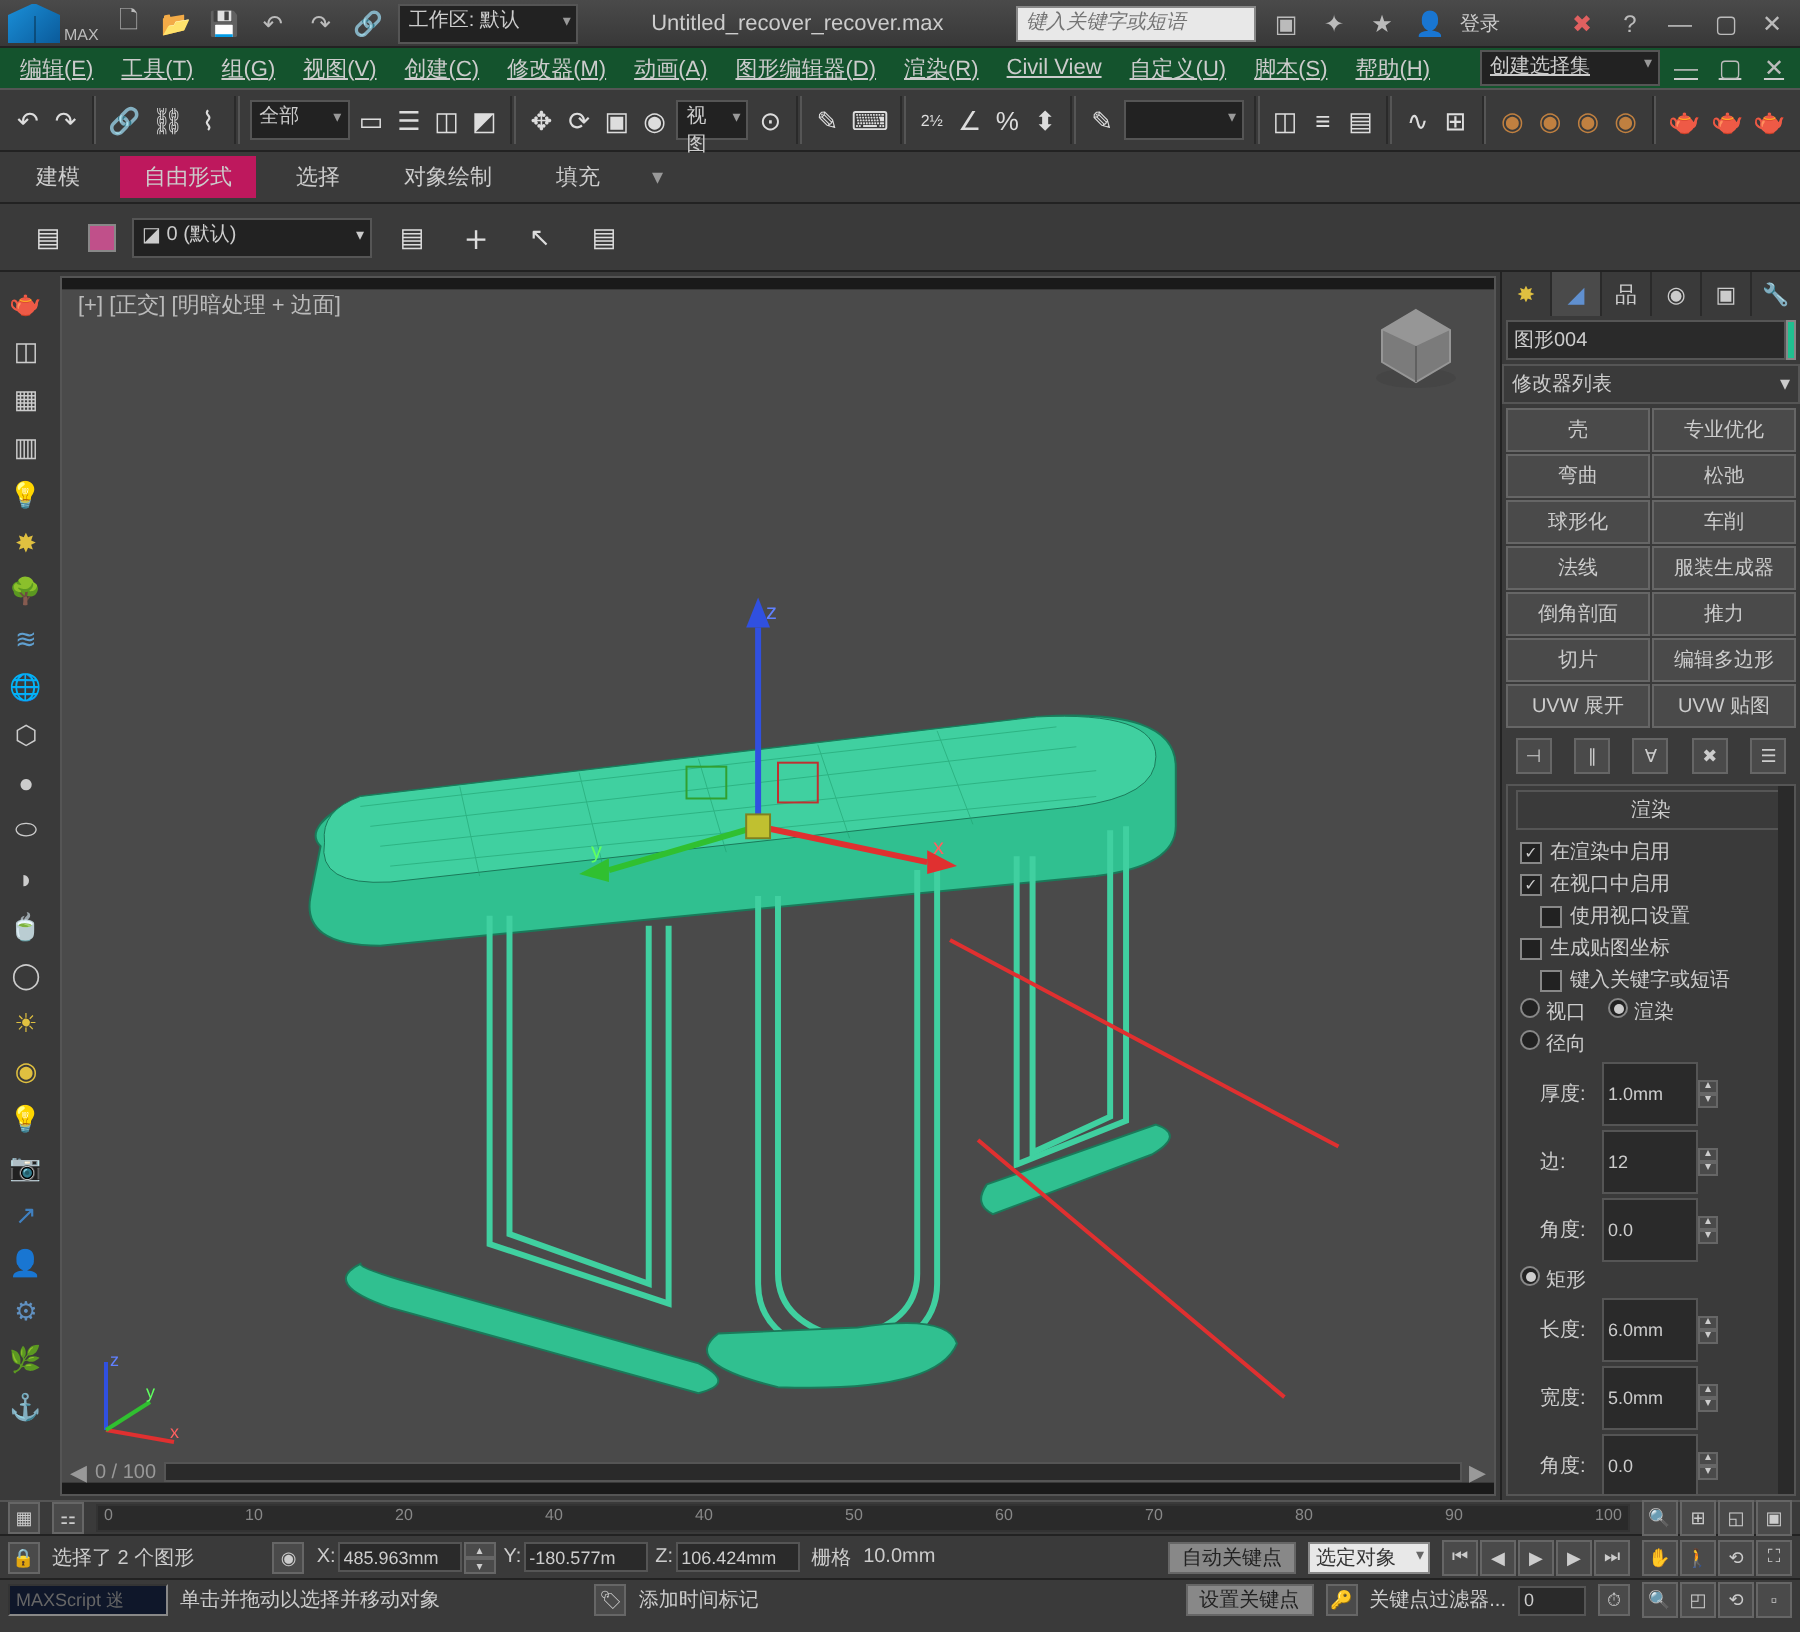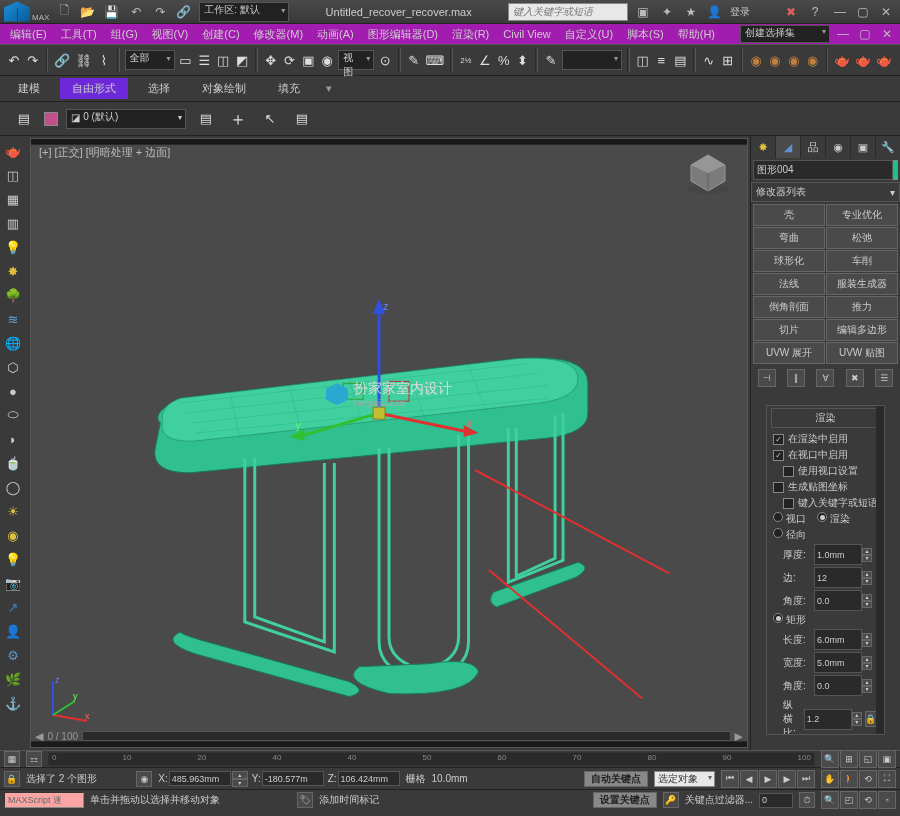--- a/index.html
+++ b/index.html
@@ -8,35 +8,35 @@
 .logo3d { width: 26px; height: 20px; background: linear-gradient(135deg,#1a8fd8,#0a5a9a); clip-path: polygon(50% 0,100% 30%,100% 100%,0 100%,0 30%); position: relative; }
 .logo3d::after { content: ""; position: absolute; left: 50%; top: 30%; width: 1px; height: 70%; background: rgba(0,0,0,.3); }
 .maxlabel { font-size: 8px; color: #bbb; margin-top: 12px; margin-left: -4px; }
 .ticon { width: 18px; height: 18px; display: inline-flex; align-items: center; justify-content: center; cursor: pointer; color: #bbb; font-size: 12px; }
 .title-text { flex: 0 0 auto; margin: 0 6px; font-size: 11px; color: #ccc; }
 .search-box { width: 120px; height: 18px; background: #e8e8e8; border: 1px solid #888; color: #888; font-size: 10px; font-style: italic; padding: 0 4px; }
 .spacer { flex: 1; }
 .wincontrols { display: flex; gap: 3px; }
 .wincontrols .ticon { width: 20px; }
 
-.menubar { height: 20px; background: #a21caf; display: flex; align-items: center; padding: 0 4px; font-size: 11px; gap: 2px; }
+.menubar { height: 20px; background: #14532d; display: flex; align-items: center; padding: 0 4px; font-size: 11px; gap: 2px; text-decoration: underline; }
 .menuitem { padding: 2px 6px; cursor: pointer; color: #ccc; white-space: nowrap; }
 .menu-end { display: flex; align-items: center; gap: 4px; margin-left: auto; }
 .combo { background: #222; border: 1px solid #555; color: #ccc; height: 18px; padding: 0 14px 0 4px; font-size: 10px; position: relative; margin-left: 12px; }
 .combo::after { content: "▾"; position: absolute; right: 3px; top: 1px; font-size: 8px; color: #999; }
 
 .toolbar1 { height: 32px; background: #3a3a3a; border-top: 1px solid #555; border-bottom: 1px solid #222; display: flex; align-items: center; padding: 0 6px; gap: 3px; }
 .tbtn { width: 24px; height: 24px; display: inline-flex; align-items: center; justify-content: center; cursor: pointer; color: #ddd; border: 1px solid transparent; font-size: 13px; }
 .tsep { width: 3px; height: 24px; border-left: 1px solid #2a2a2a; border-right: 1px solid #555; margin: 0 2px; }
 .tcombo { background: #222; border: 1px solid #555; color: #ccc; height: 20px; padding: 0 16px 0 4px; font-size: 10px; position: relative; min-width: 50px; }
 .tcombo::after { content: "▾"; position: absolute; right: 3px; top: 3px; font-size: 8px; color: #999; }
 
 .toolbar2 { height: 26px; background: #3a3a3a; border-bottom: 1px solid #222; display: flex; align-items: center; padding: 0 6px; gap: 8px; }
 .tab { padding: 3px 12px; color: #ccc; cursor: pointer; font-size: 11px; }
-.tab.active { background: #6d28d9; }
+.tab.active { background: #be185d; }
 
 .toolbar3 { height: 34px; background: #3a3a3a; border-bottom: 1px solid #222; display: flex; align-items: center; padding: 0 12px; gap: 8px; }
 .layer-swatch { width: 14px; height: 14px; background: #c0508a; border: 1px solid #888; }
 .layer-combo { background: #222; border: 1px solid #555; color: #ccc; height: 20px; padding: 0 16px 0 4px; font-size: 10px; position: relative; width: 120px; }
 .layer-combo::after { content: "▾"; position: absolute; right: 3px; top: 3px; font-size: 8px; }
 .bigbtn { width: 24px; height: 24px; display: flex; align-items: center; justify-content: center; font-size: 18px; color: #ddd; cursor: pointer; }
 
 .main-area { display: flex; height: 614px; }
 .left-toolbar { width: 28px; background: #3a3a3a; display: flex; flex-direction: column; padding: 4px 2px; gap: 2px; }
 .ltbtn { width: 22px; height: 22px; display: flex; align-items: center; justify-content: center; cursor: pointer; color: #ccc; font-size: 13px; border-radius: 2px; }
@@ -64,53 +64,53 @@
 .obj-name input { flex: 1; background: #2a2a2a; border: 1px solid #555; color: #ccc; font-size: 10px; padding: 0 3px; }
 .obj-swatch { width: 18px; background: #20c090; border: 1px solid #888; }
 .rp-section-head { background: #3a3a3a; border: 1px solid #555; padding: 2px 4px; font-size: 10px; display: flex; align-items: center; }
 .mod-grid { display: grid; grid-template-columns: 1fr 1fr; gap: 1px; margin: 2px; }
 .mod-btn { background: #4a4a4a; border: 1px solid #666; padding: 3px 2px; font-size: 10px; text-align: center; cursor: pointer; color: #ccc; }
 .mod-stack { margin: 2px; border: 1px solid #555; background: #2a2a2a; height: 56px; padding: 3px; font-size: 10px; }
 .mod-stack-item { color: #ccc; }
 .stack-tools { display: flex; gap: 4px; padding: 3px; justify-content: space-around; }
 .stack-tools .st { width: 18px; height: 18px; background: #4a4a4a; border: 1px solid #666; font-size: 9px; display: flex; align-items: center; justify-content: center; cursor: pointer; }
 
-.rollout-container { flex: 1; overflow: hidden; position: relative; margin: 15px; border: 1px solid #555; }
+.rollout-container { flex: 1; overflow: hidden; position: relative; margin: 2px; border: 1px solid #555; }
 .rollout-scroll { position: absolute; right: 0; top: 0; bottom: 0; width: 8px; background: #2a2a2a; }
 .rollout { padding: 2px 4px; }
 .rollout-title { text-align: center; font-size: 10px; border: 1px solid #555; background: #3a3a3a; padding: 2px; margin-bottom: 3px; }
 .chk-row { display: flex; align-items: center; gap: 4px; font-size: 10px; padding: 1px 2px; }
 .chk { width: 11px; height: 11px; border: 1px solid #888; background: #222; display: inline-flex; align-items: center; justify-content: center; font-size: 8px; color: #ccc; }
 .radio-row { display: flex; gap: 3px; font-size: 10px; padding: 1px 2px; }
 .radio { width: 10px; height: 10px; border: 1px solid #888; border-radius: 50%; background: #222; display: inline-flex; align-items: center; justify-content: center; }
 .radio.on::after { content: ""; width: 5px; height: 5px; background: #ccc; border-radius: 50%; }
 .indent { margin-left: 10px; }
 .spinner-row { display: flex; align-items: center; gap: 3px; font-size: 10px; padding: 1px 2px; }
 .spinner-row label { width: 28px; text-align: left; }
 .spinner { display: flex; align-items: center; }
-.spinner input { width: 48px; height: 21px; background: #2a2a2a; border: 1px solid #555; color: #ccc; font-size: 9px; padding: 0 2px; }
+.spinner input { width: 48px; height: 32px; background: #2a2a2a; border: 1px solid #555; color: #ccc; font-size: 9px; padding: 0 2px; }
 .spinner .updn { width: 10px; display: flex; flex-direction: column; }
 .spinner .updn span { height: 7px; background: #4a4a4a; border: 1px solid #666; font-size: 6px; line-height: 5px; text-align: center; cursor: pointer; }
 
 .bottom-area { height: 60px; background: #3a3a3a; display: flex; flex-direction: column; }
 .anim-track { height: 18px; display: flex; align-items: center; border-top: 1px solid #555; border-bottom: 1px solid #222; padding: 0 4px; gap: 6px; }
 .ruler { flex: 1; height: 14px; background: #2a2a2a; border: 1px solid #333; position: relative; }
 .ruler-ticks { display: flex; justify-content: space-between; font-size: 8px; color: #888; padding: 0 3px; }
 
 .status-row { display: flex; align-items: center; height: 22px; padding: 0 4px; gap: 6px; font-size: 10px; border-bottom: 1px solid #222; }
 .status-block { display: flex; align-items: center; gap: 4px; }
 .coord-field { display: flex; align-items: center; gap: 1px; }
 .coord-field input { width: 62px; height: 15px; background: #2a2a2a; border: 1px solid #555; color: #ccc; font-size: 9px; padding: 0 2px; }
 .mini-btn { width: 16px; height: 16px; background: #4a4a4a; border: 1px solid #666; font-size: 9px; display: flex; align-items: center; justify-content: center; cursor: pointer; }
-.key-btn { height: 16px; padding: 0 6px; background: #888; border: 1px solid #666; color: #222; font-size: 10px; cursor: pointer; font-weight: bold; }
+.key-btn { height: 16px; padding: 0 6px; background: #888; border: 1px solid #666; color: #222; font-size: 10px; cursor: pointer; }
 .key-combo { background: #e8e8e8; border: 1px solid #888; height: 16px; padding: 0 16px 0 3px; font-size: 10px; color: #333; position: relative; }
 .key-combo::after { content: "▾"; position: absolute; right: 2px; top: 1px; font-size: 8px; color: #666; }
 
 .status-row2 { display: flex; align-items: center; height: 20px; padding: 0 4px; gap: 6px; font-size: 10px; }
-.maxscript { background: #fca5a5; border: 1px inset #888; height: 16px; width: 80px; padding: 0 3px; color: #666; font-size: 9px; }
+.maxscript { background: #0f172a; border: 1px inset #888; height: 16px; width: 80px; padding: 0 3px; color: #666; font-size: 9px; }
 .playback { display: flex; gap: 1px; }
 .playback .pb { width: 18px; height: 18px; background: #4a4a4a; border: 1px solid #666; display: flex; align-items: center; justify-content: center; font-size: 9px; cursor: pointer; }
 .nav-cube-btns { display: flex; gap: 1px; margin-left: auto; }
 .nav-cube-btns .nb { width: 18px; height: 18px; background: #4a4a4a; border: 1px solid #666; display: flex; align-items: center; justify-content: center; font-size: 9px; cursor: pointer; }
 .sel-msg { flex: 1; color: #ccc; }
 
 svg { display: block; }
 </style>
 </head>
 <body>
@@ -318,27 +318,20 @@
         <line x1="0" y1="0" x2="-75" y2="22" stroke="#30c030" stroke-width="3"></line>
           <polygon points="-75,16 -75,28 -90,24" fill="#30c030"></polygon>
         <rect x="-6" y="-6" width="12" height="12" fill="#c0c030" stroke="#808020"></rect>
         <text x="4" y="-104" fill="#6080ff" font-size="11">z</text>
         <text x="88" y="14" fill="#ff6060" font-size="11">x</text>
         <text x="-84" y="16" fill="#60ff60" font-size="11">y</text>
         <rect x="10" y="-32" width="20" height="20" fill="none" stroke="#c03030"></rect>
         <rect x="-36" y="-30" width="20" height="16" fill="none" stroke="#30a030"></rect>
       </g>
     </svg>
-    <div class="watermark">
-      <div class="wm-cube"></div>
-      <div>
-        <div>扮家家室内设计</div>
-        <small>banjiajia.com</small>
-      </div>
-    </div>
     <div class="axis-indicator">
       <svg viewBox="0 0 50 50">
           <line x1="8" y1="42" x2="8" y2="8" stroke="#3050e0" stroke-width="2"></line>
           <text x="10" y="10" fill="#6080ff" font-size="9">z</text>
           <line x1="8" y1="42" x2="42" y2="48" stroke="#e03030" stroke-width="2"></line>
           <text x="40" y="46" fill="#ff6060" font-size="9">x</text>
           <line x1="8" y1="42" x2="30" y2="28" stroke="#30c030" stroke-width="2"></line>
           <text x="28" y="26" fill="#60ff60" font-size="9">y</text>
         </svg>
     </div>

